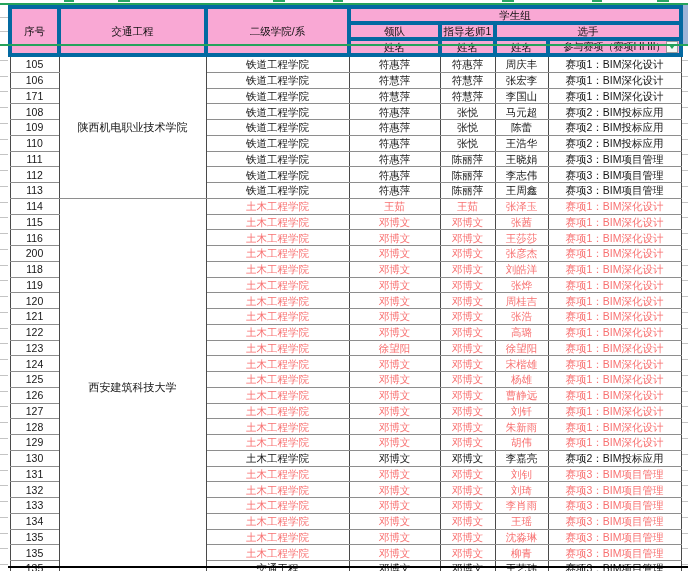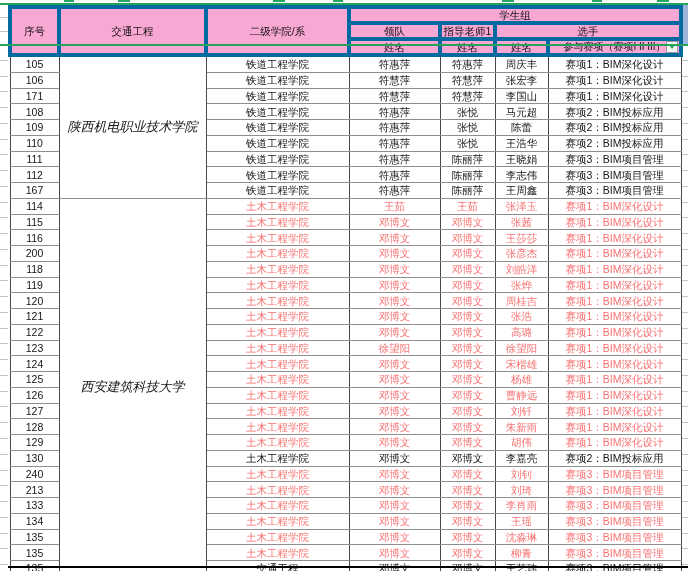--- a/index.html
+++ b/index.html
@@ -21,21 +21,21 @@
   table.sheet{position:absolute;left:8px;top:5px;width:671px;border-collapse:collapse;
         table-layout:fixed;border-left:1px solid #3e3e3e;border-right:1px solid #3e3e3e;}
   thead th{background:#f9a8d4;border:4px solid #0369a1;font-weight:normal;font-size:10.5px;
         color:#101010;padding:0;height:12px;line-height:12px;white-space:nowrap;overflow:hidden;}
   thead th.event-th{font-size:10px;position:relative;margin-left:29px;}
   tbody td{border-left:1px solid #4a4a4a;border-right:1px solid #4a4a4a;
         border-top:1px solid #8e8e8e;border-bottom:1px solid #8e8e8e;
         font-size:10.5px;text-align:center;height:14.76px;line-height:14px;padding:0;
         color:#141414;background:#fff;white-space:nowrap;overflow:hidden;}
   tbody td.red{color:#f87171;}
-  tbody td.unit{font-size:13px;color:#141414;font-style:italic;}
+  tbody td.unit{font-size:11px;color:#141414;}
   
   .filter-btn{position:absolute;right:1px;top:50%;transform:translateY(-50%);
         width:12px;height:12px;background:#f4f7f3;border:1px solid #9b9b9b;
         display:flex;align-items:center;justify-content:center;box-sizing:border-box;cursor:pointer;}
   .tri-down{width:0;height:0;border-left:3px solid transparent;border-right:3px solid transparent;
         border-top:4px solid #25a35c;}
   .bottom-line{position:absolute;left:8px;top:566px;width:680px;height:2px;background:#000;}
 </style>
 </head>
 <body>
@@ -153,21 +153,21 @@
         </tr>
         <tr>
           <td>112</td>
           <td>铁道工程学院</td>
           <td>符惠萍</td>
           <td>陈丽萍</td>
           <td>李志伟</td>
           <td>赛项3：BIM项目管理</td>
         </tr>
         <tr>
-          <td>167</td>
+          <td>113</td>
           <td>铁道工程学院</td>
           <td>符惠萍</td>
           <td>陈丽萍</td>
           <td>王周鑫</td>
           <td>赛项3：BIM项目管理</td>
         </tr>
         <tr>
           <td>114</td>
           <td rowspan="24" class="unit">西安建筑科技大学</td>
           <td class="red">土木工程学院</td>
@@ -298,29 +298,29 @@
         </tr>
         <tr>
           <td>130</td>
           <td>土木工程学院</td>
           <td>邓博文</td>
           <td>邓博文</td>
           <td>李嘉亮</td>
           <td>赛项2：BIM投标应用</td>
         </tr>
         <tr>
-          <td>240</td>
+          <td>131</td>
           <td class="red">土木工程学院</td>
           <td class="red">邓博文</td>
           <td class="red">邓博文</td>
           <td class="red">刘钊</td>
           <td class="red">赛项3：BIM项目管理</td>
         </tr>
         <tr>
-          <td>213</td>
+          <td>132</td>
           <td class="red">土木工程学院</td>
           <td class="red">邓博文</td>
           <td class="red">邓博文</td>
           <td class="red">刘琦</td>
           <td class="red">赛项3：BIM项目管理</td>
         </tr>
         <tr>
           <td>133</td>
           <td class="red">土木工程学院</td>
           <td class="red">邓博文</td>

